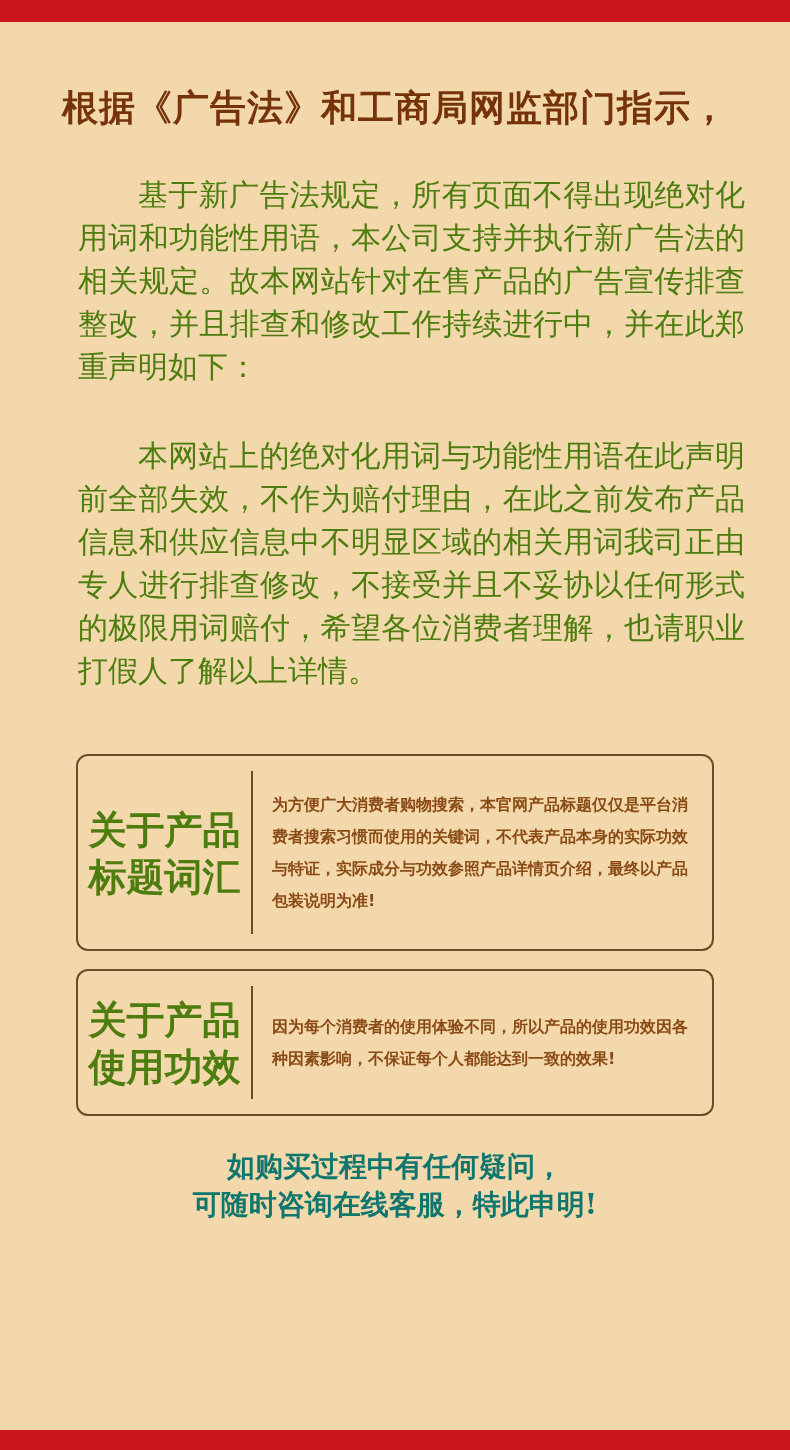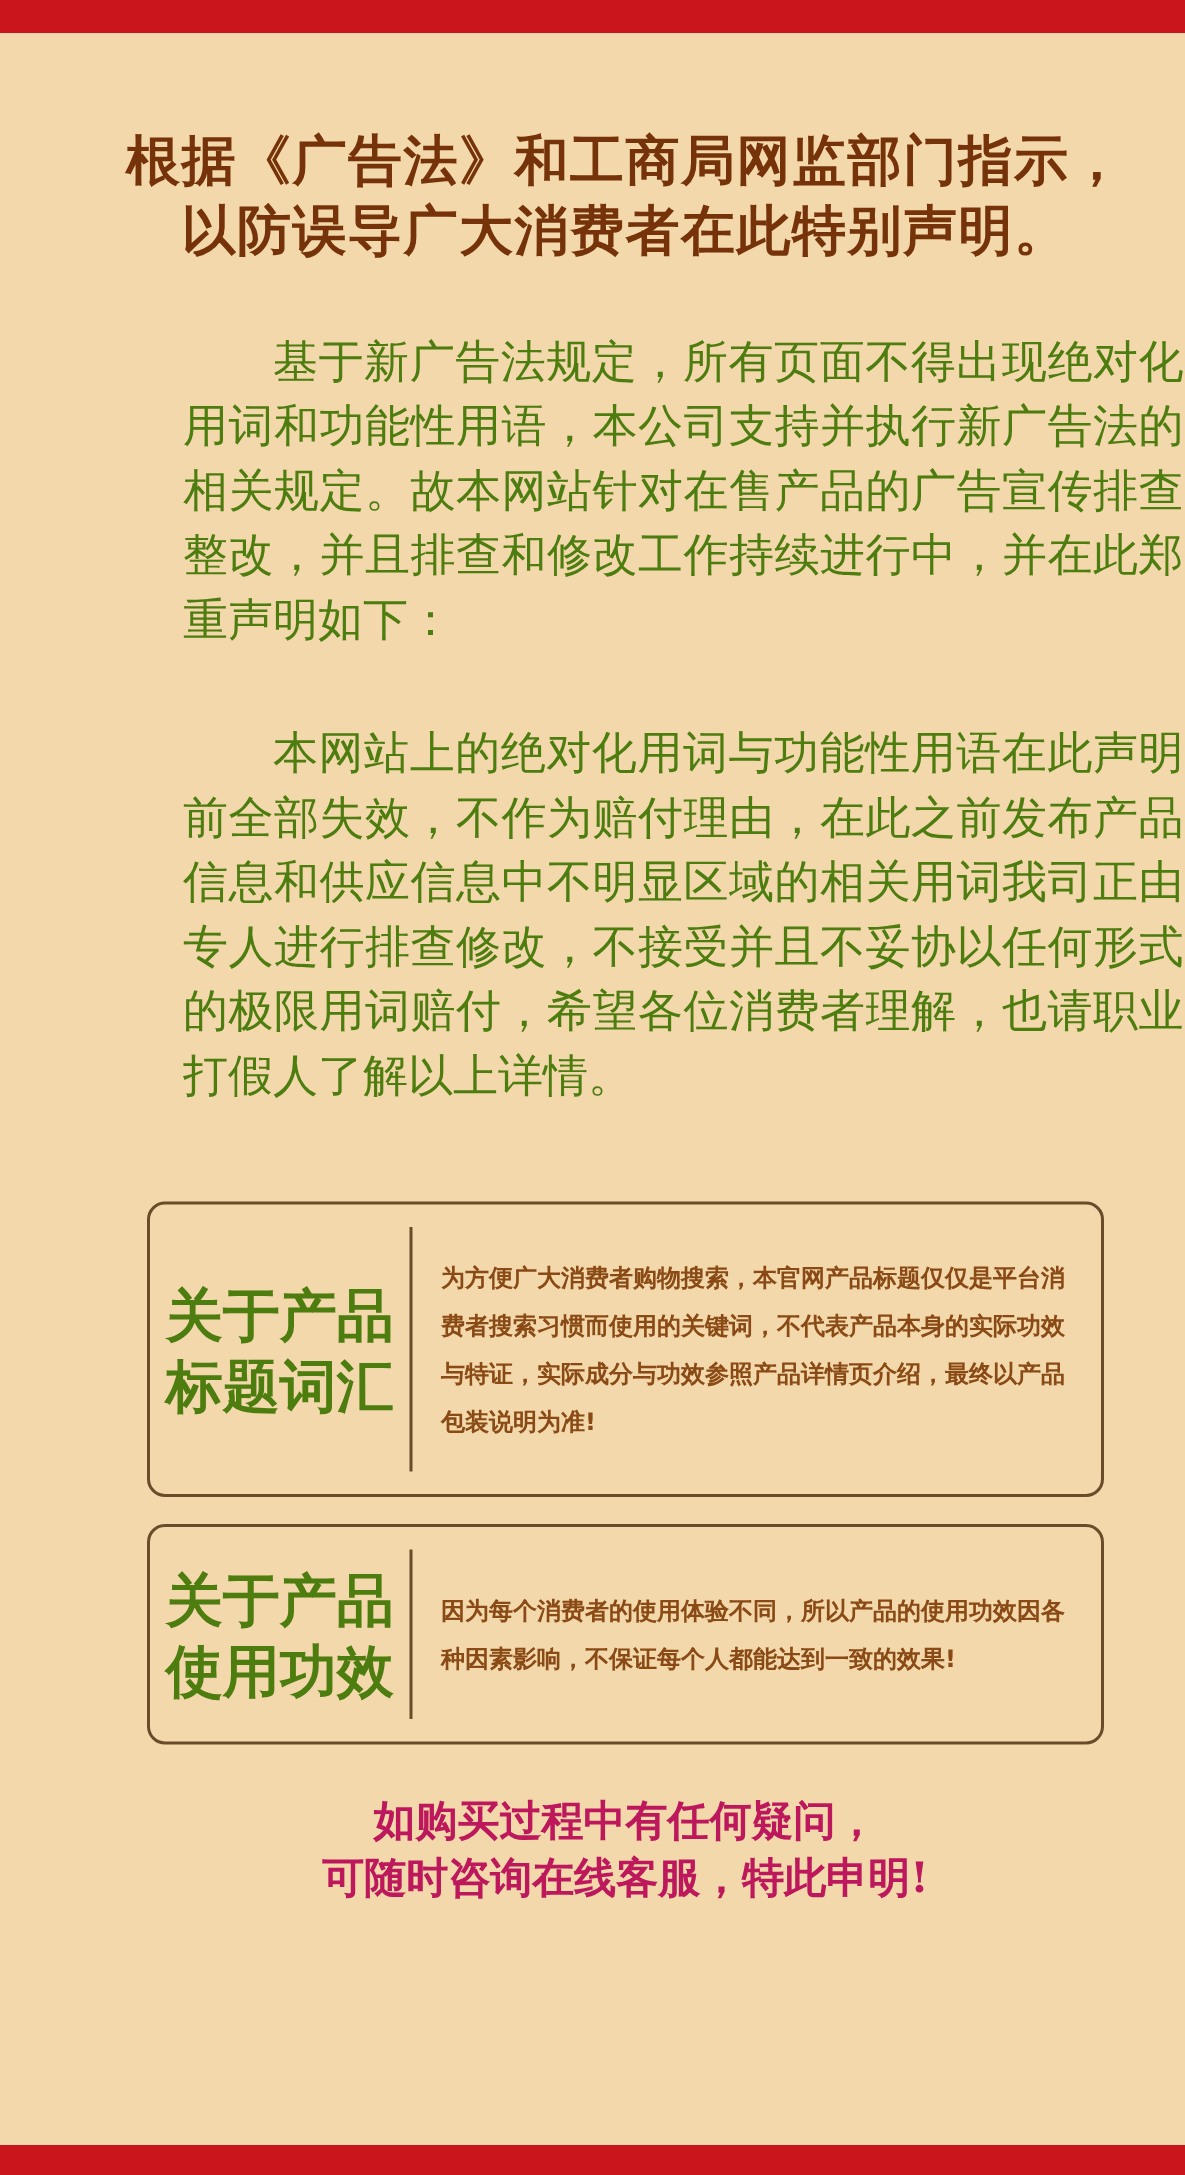--- a/index.html
+++ b/index.html
@@ -13,21 +13,21 @@
   }
   .red-bar {
     position: absolute;
     left: 0;
     right: 0;
     background: #c9151b;
   }
   .red-bar.top { top: 0; height: 22px; }
   .red-bar.bottom { bottom: 0; height: 20px; }
 
-  .content { padding-top: 84px; margin-left: 44px; }
+  .content { padding-top: 84px; }
 
   .title {
     margin: 0;
     text-align: center;
     font-size: 36px;
     line-height: 47px;
     font-weight: bold;
     color: #76330a;
     letter-spacing: 1px;
   }
@@ -88,34 +88,33 @@
     color: #8a4a15;
     text-align: left;
   }
 
   .footer {
     margin-top: 32px;
     text-align: center;
     font-size: 28px;
     line-height: 38px;
     font-weight: bold;
-    color: #be185d;
+    color: #0f766e;
   }
   .footer div { display: block; }
 </style>
 </head>
 <body>
 
 <div class="red-bar top"></div>
 
 <div class="content">
 
   <h1 class="title">
     <span>根据《广告法》和工商局网监部门指示，</span>
-    <span>以防误导广大消费者在此特别声明。</span>
   </h1>
 
   <p class="para first">基于新广告法规定，所有页面不得出现绝对化用词和功能性用语，本公司支持并执行新广告法的相关规定。故本网站针对在售产品的广告宣传排查整改，并且排查和修改工作持续进行中，并在此郑重声明如下：</p>
 
   <p class="para second">本网站上的绝对化用词与功能性用语在此声明前全部失效，不作为赔付理由，在此之前发布产品信息和供应信息中不明显区域的相关用词我司正由专人进行排查修改，不接受并且不妥协以任何形式的极限用词赔付，希望各位消费者理解，也请职业打假人了解以上详情。</p>
 
   <div class="boxes">
 
     <div class="nbox b1">
       <div class="nlabel">

